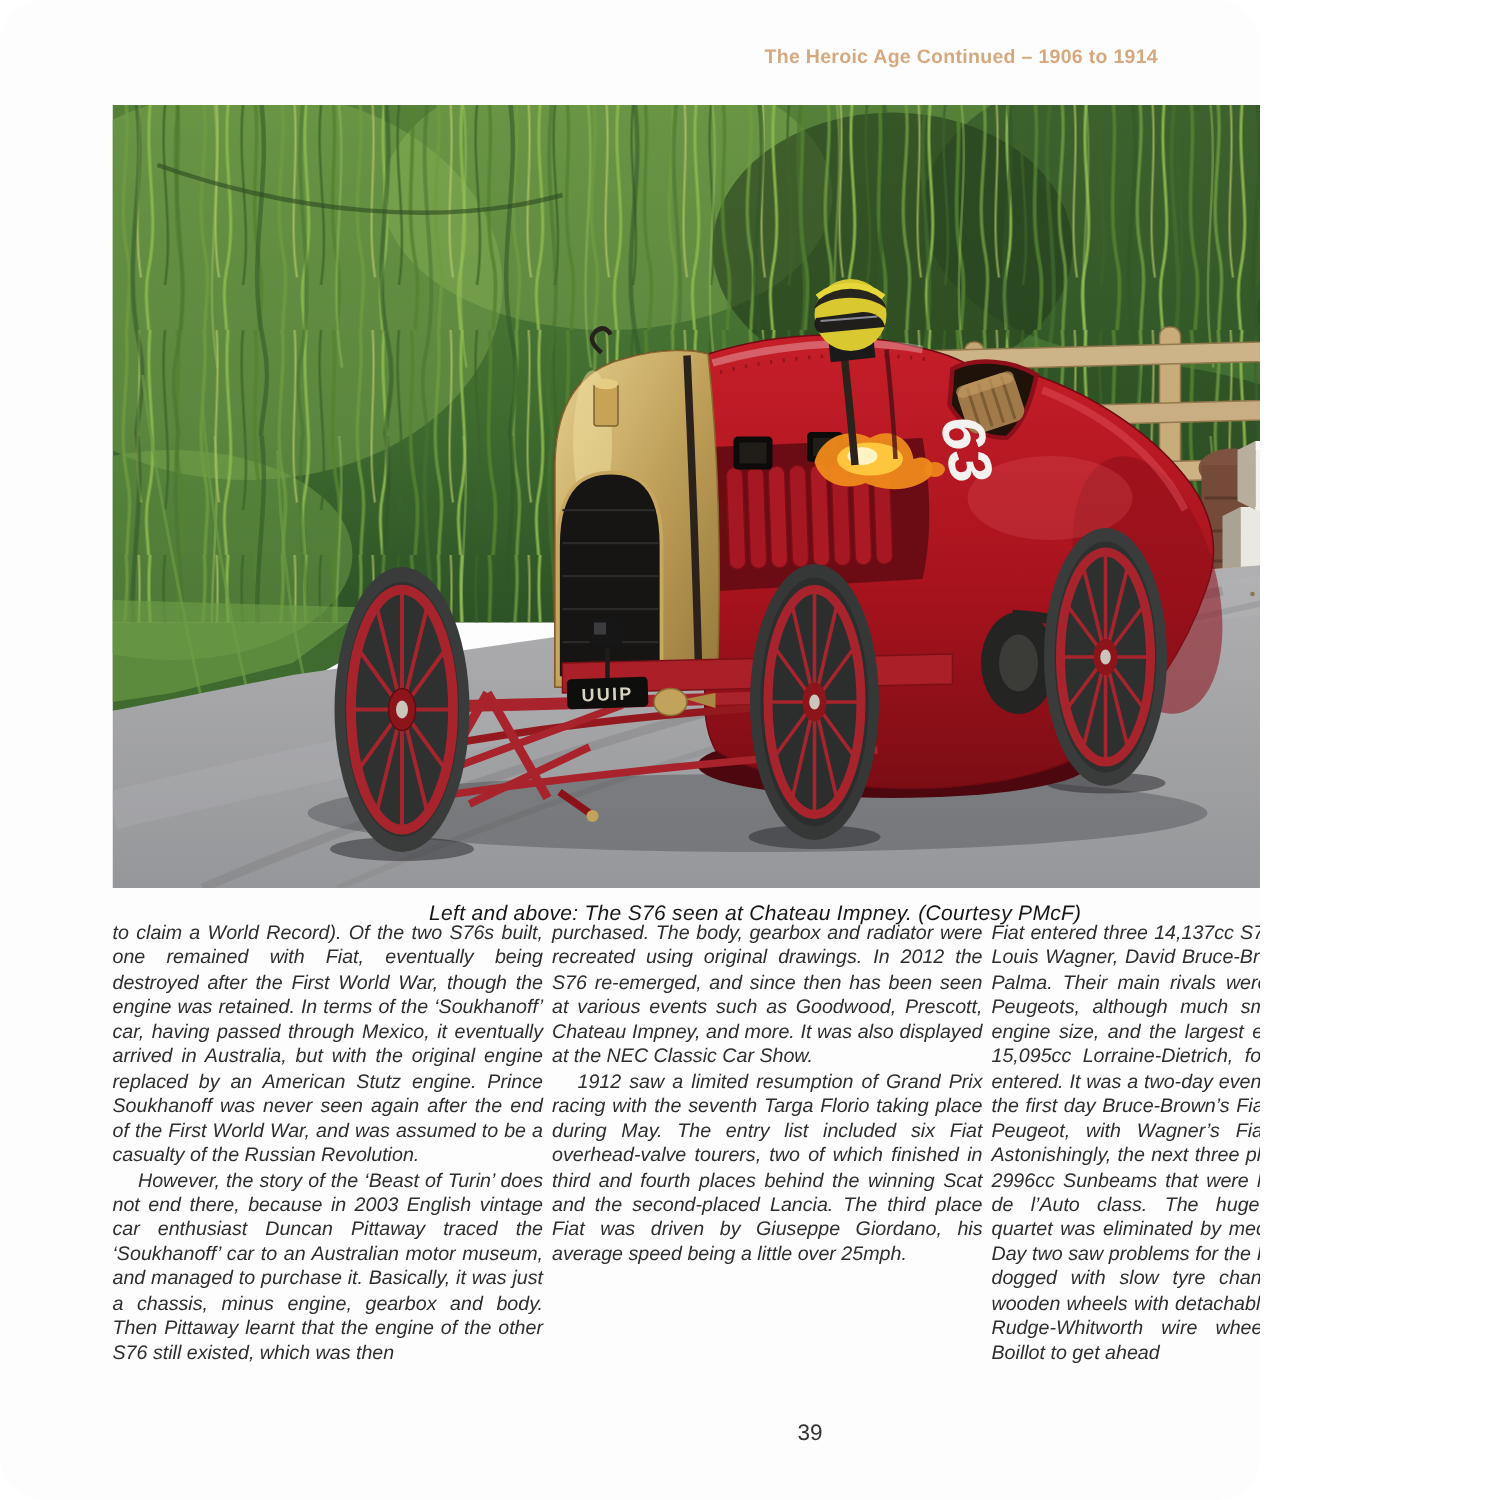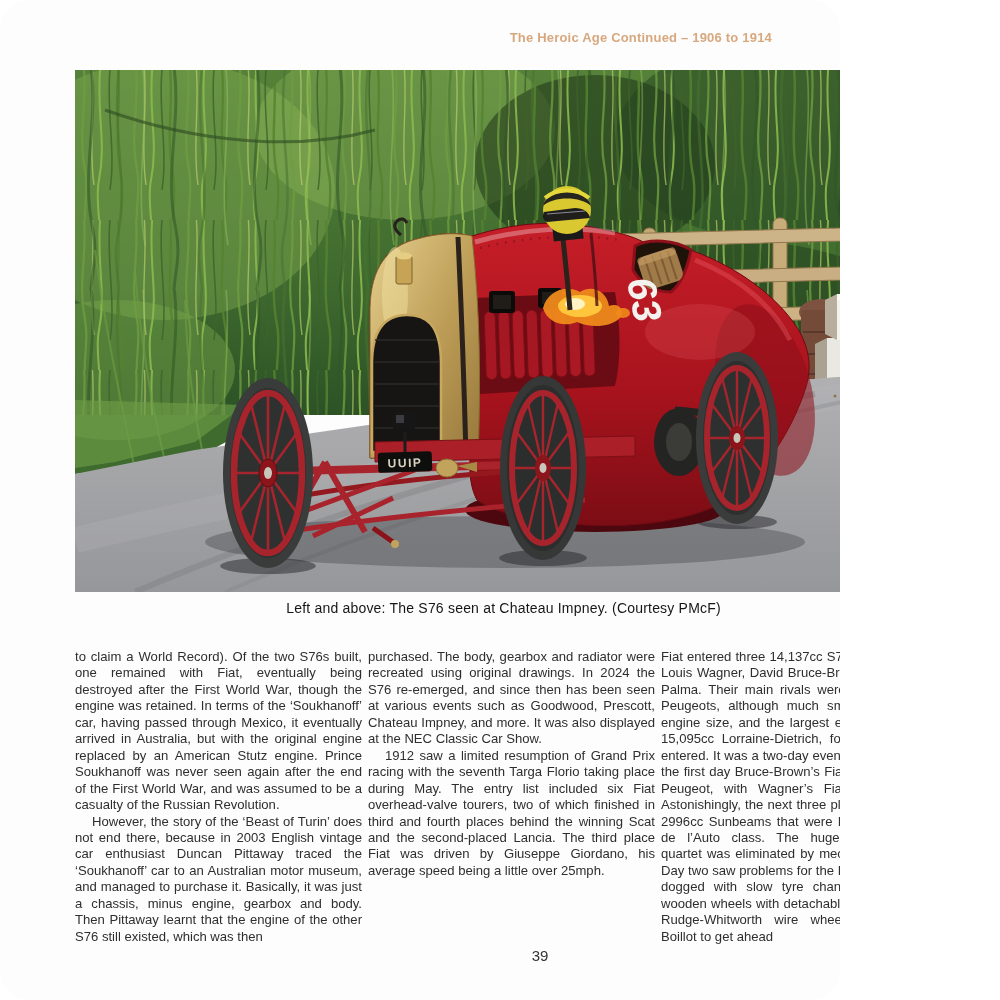--- a/index.html
+++ b/index.html
@@ -2,23 +2,23 @@
 <html><head>
 <meta charset="utf-8">
 <style>
   html,body{margin:0;padding:0;background:#ffffff;}
   #page{position:relative;width:840px;height:1000px;background:#fdfdfd;overflow:hidden;
         font-family:"Liberation Sans",sans-serif;border-radius:29px;}
   .running-head{position:absolute;top:30px;right:68px;font-size:13px;font-weight:bold;
         color:#d7a87e;letter-spacing:.2px;}
   #photo-wrap{position:absolute;left:75px;top:70px;width:857px;height:522px;}
   .caption{position:absolute;left:75px;top:600px;width:857px;text-align:center;
-        font-size:14px;color:#161616;letter-spacing:.2px;}
-  .col{position:absolute;top:649px;width:287px;font-size:13.1px;line-height:16.45px;
-        color:#2e2e2e;text-align:justify;}
+        font-size:14px;font-style:italic;color:#161616;letter-spacing:.2px;}
+  .col{position:absolute;top:614px;width:287px;font-size:13.1px;line-height:16.45px;
+        color:#2e2e2e;text-align:justify;font-style:italic;}
   .col p{margin:0;}
   .col p + p{text-indent:17px;}
   #col1{left:75px;} #col2{left:368px;} #col3{left:661px;}
   .page-num{position:absolute;top:947px;left:0;width:1000px;text-align:center;
         font-size:15px;color:#333333;margin-left:40px;}
   svg text{font-family:"Liberation Sans",sans-serif;}
 </style>
 </head>
 <body>
 
@@ -261,21 +261,21 @@
   </svg>
   </div>
 
   <div class="caption">Left and above: The S76 seen at Chateau Impney. (Courtesy PMcF)</div>
 
   <div class="col" id="col1">
       <p>to claim a World Record). Of the two S76s built, one remained with Fiat, eventually being destroyed after the First World War, though the engine was retained. In terms of the ‘Soukhanoff’ car, having passed through Mexico, it eventually arrived in Australia, but with the original engine replaced by an American Stutz engine. Prince Soukhanoff was never seen again after the end of the First World War, and was assumed to be a casualty of the Russian Revolution.</p>
       <p>However, the story of the ‘Beast of Turin’ does not end there, because in 2003 English vintage car enthusiast Duncan Pittaway traced the ‘Soukhanoff’ car to an Australian motor museum, and managed to purchase it. Basically, it was just a chassis, minus engine, gearbox and body. Then Pittaway learnt that the engine of the other S76 still existed, which was then</p>
     </div>
   <div class="col" id="col2">
-      <p>purchased. The body, gearbox and radiator were recreated using original drawings. In 2024 the S76 re-emerged, and since then has been seen at various events such as Goodwood, Prescott, Chateau Impney, and more. It was also displayed at the NEC Classic Car Show.</p>
+      <p>purchased. The body, gearbox and radiator were recreated using original drawings. In 2012 the S76 re-emerged, and since then has been seen at various events such as Goodwood, Prescott, Chateau Impney, and more. It was also displayed at the NEC Classic Car Show.</p>
       <p>1912 saw a limited resumption of Grand Prix racing with the seventh Targa Florio taking place during May. The entry list included six Fiat overhead-valve tourers, two of which finished in third and fourth places behind the winning Scat and the second-placed Lancia. The third place Fiat was driven by Giuseppe Giordano, his average speed being a little over 25mph.</p>
     </div>
   <div class="col" id="col3">
       <p>Fiat entered three 14,137cc S74s to be driven by Louis Wagner, David Bruce-Brown and Ralph de Palma. Their main rivals were the 7603cc L76 Peugeots, although much smaller in terms of engine size, and the largest engine entrant, the 15,095cc Lorraine-Dietrich, four of which were entered. It was a two-day event and at the end of the first day Bruce-Brown’s Fiat led from Boillot’s Peugeot, with Wagner’s Fiat in third place. Astonishingly, the next three places were held by 2996cc Sunbeams that were leading the Coupe de l’Auto class. The huge Lorraine-Dietrich quartet was eliminated by mechanical problems. Day two saw problems for the Fiats, as they were dogged with slow tyre changes due to their wooden wheels with detachable rims, rather than Rudge-Whitworth wire wheels. This allowed Boillot to get ahead</p>
     </div>
 
   <div class="page-num">39</div>
 
 </div>
 

